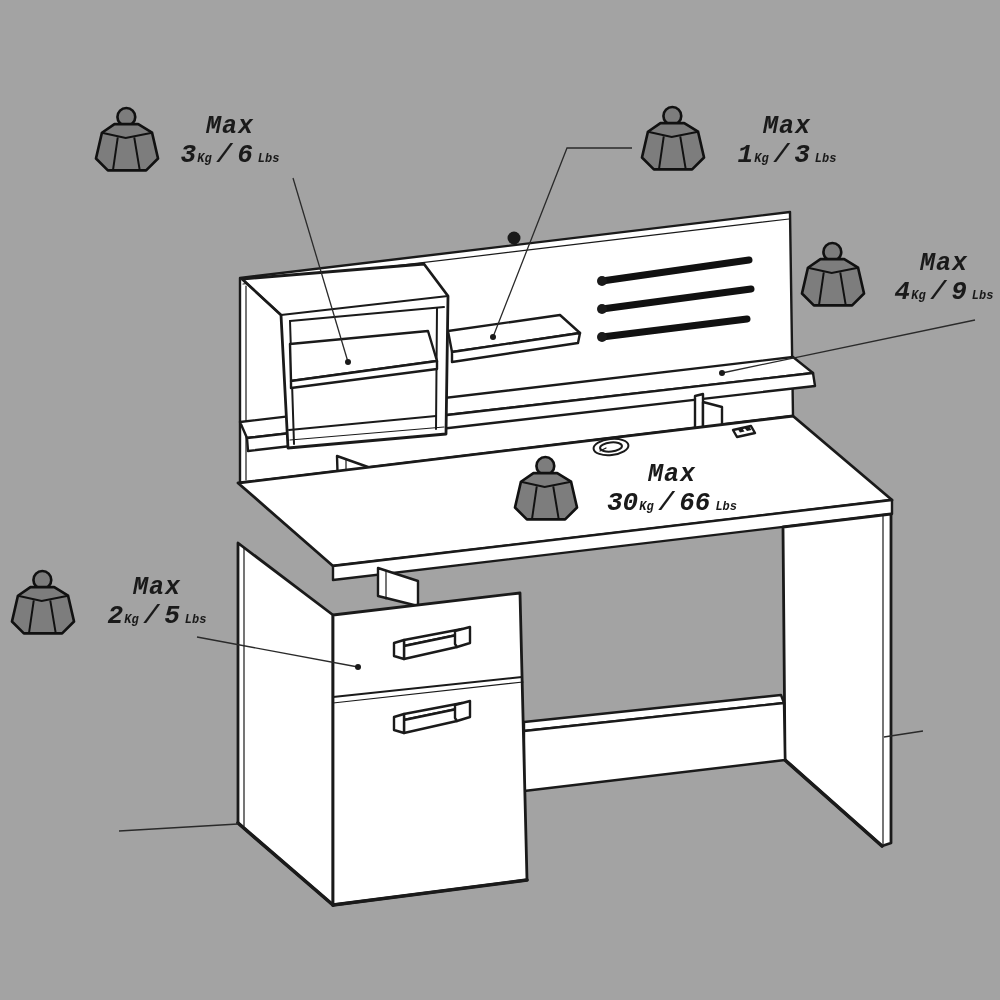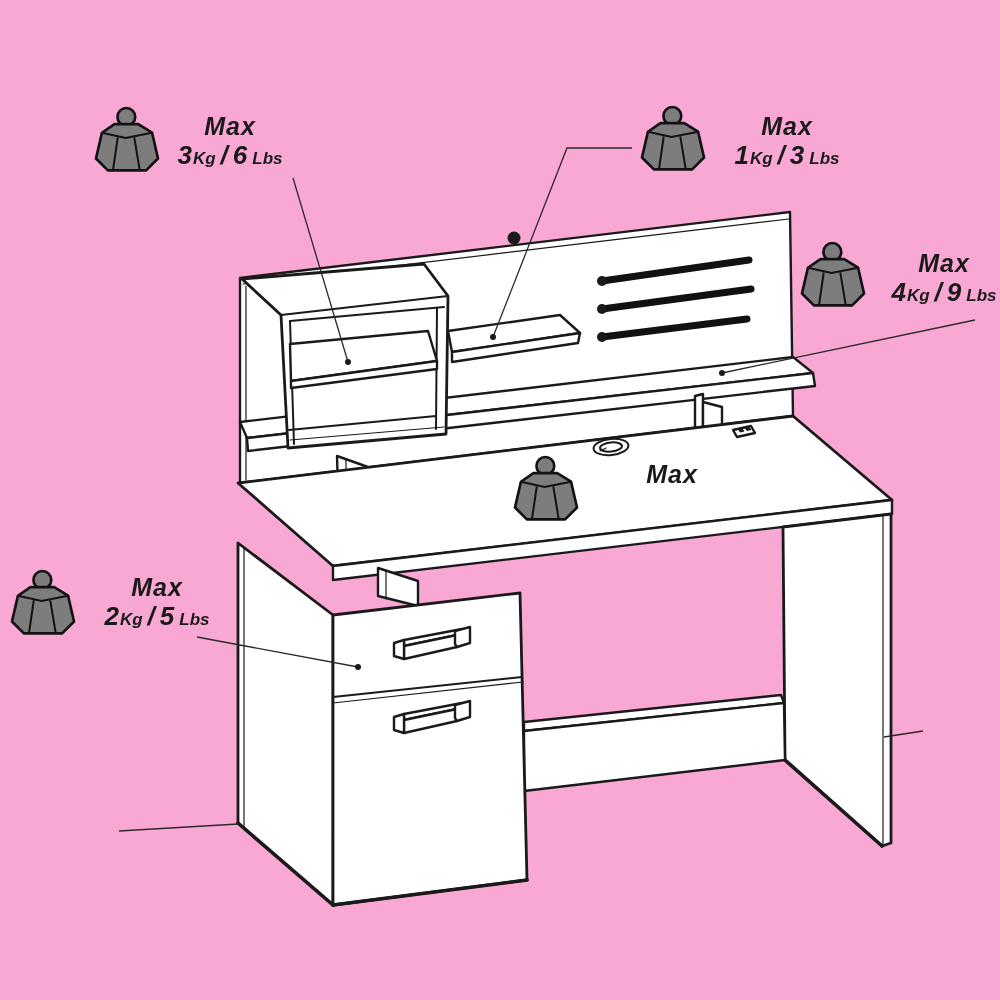--- a/index.html
+++ b/index.html
@@ -1,33 +1,33 @@
 <!DOCTYPE html>
 <html><head>
 <meta charset="utf-8">
 <style>
   html,body{margin:0;padding:0;background:#fff;}
-  .stage{position:relative;width:1000px;height:1000px;background:#f9a8d4;overflow:hidden;
-         font-family:Liberation Sans, sans-serif;}
+  .stage{position:relative;width:1000px;height:1000px;background:#a3a3a3;overflow:hidden;
+         font-family:Liberation Mono, monospace;}
   .stage svg{position:absolute;left:0;top:0;}
   
   .fw{fill:#ffffff;stroke:#1a1a1a;stroke-width:2.4;stroke-linejoin:round;}
   .fw3{fill:#ffffff;stroke:#1a1a1a;stroke-width:2.8;stroke-linejoin:round;}
   .ln{fill:none;stroke:#1a1a1a;stroke-width:2;stroke-linecap:round;stroke-linejoin:round;}
   .ln1{fill:none;stroke:#1a1a1a;stroke-width:1.2;stroke-linecap:round;}
   .rail{fill:none;stroke:#111111;stroke-width:7;stroke-linecap:round;}
   .leader{fill:none;stroke:#2a2a2a;stroke-width:1.3;}
   .dot{fill:#1a1a1a;stroke:none;}
   .thick{fill:none;stroke:#1a1a1a;stroke-width:3.6;stroke-linecap:round;}
   
   .wlabel{position:absolute;transform:translateX(-50%);text-align:center;color:#1a1a1a;
           font-weight:bold;font-style:italic;white-space:nowrap;}
   .wl-title{font-size:25px;line-height:27px;letter-spacing:1px;}
   .wl-vals{font-size:26px;line-height:31px;}
-  .wl-vals .u{font-size:17px;margin-left:1px;}
+  .wl-vals .u{font-size:12px;margin-left:1px;}
   .wl-vals .u-lbs{margin-left:5px;text-align:right;}
   .wl-vals .sep{margin:0 5px;}
 </style>
 </head>
 <body>
 
 <div class="stage">
 
 <svg width="1000" height="1000" viewBox="0 0 1000 1000">
   <defs>
@@ -173,20 +173,21 @@
     <div class="wl-vals"><span>1</span><span class="u">Kg</span><span class="sep">/</span><span>3</span><span class="u u-lbs">Lbs</span></div>
   </div>
 
   <div class="wlabel" style="left:944px;top:250px;">
     <div class="wl-title">Max</div>
     <div class="wl-vals"><span>4</span><span class="u">Kg</span><span class="sep">/</span><span>9</span><span class="u u-lbs">Lbs</span></div>
   </div>
 
   <div class="wlabel" style="left:672px;top:461px;">
     <div class="wl-title">Max</div>
+    <div class="wl-vals"><span>30</span><span class="u">Kg</span><span class="sep">/</span><span>66</span><span class="u u-lbs">Lbs</span></div>
   </div>
 
   <div class="wlabel" style="left:157px;top:574px;">
     <div class="wl-title">Max</div>
     <div class="wl-vals"><span>2</span><span class="u">Kg</span><span class="sep">/</span><span>5</span><span class="u u-lbs">Lbs</span></div>
   </div>
 
 </div>
 
 </body></html>

